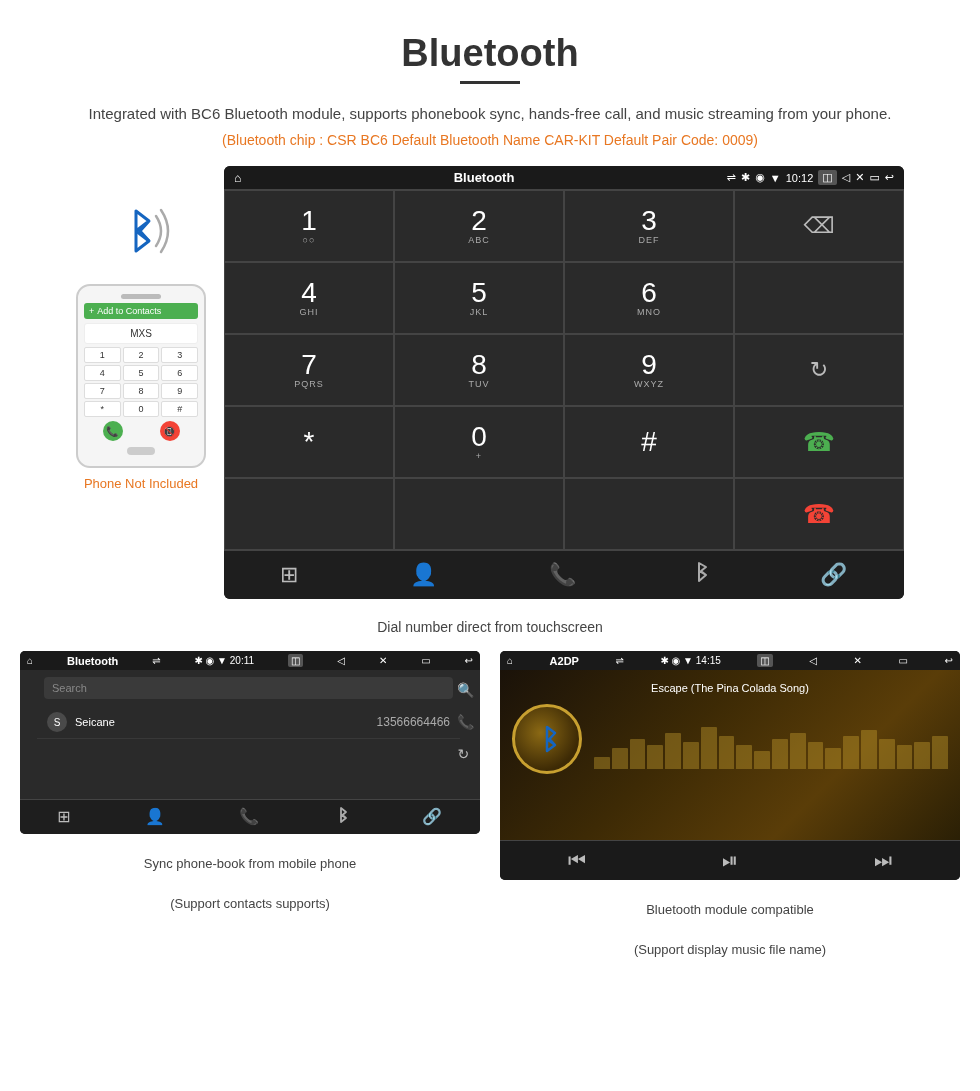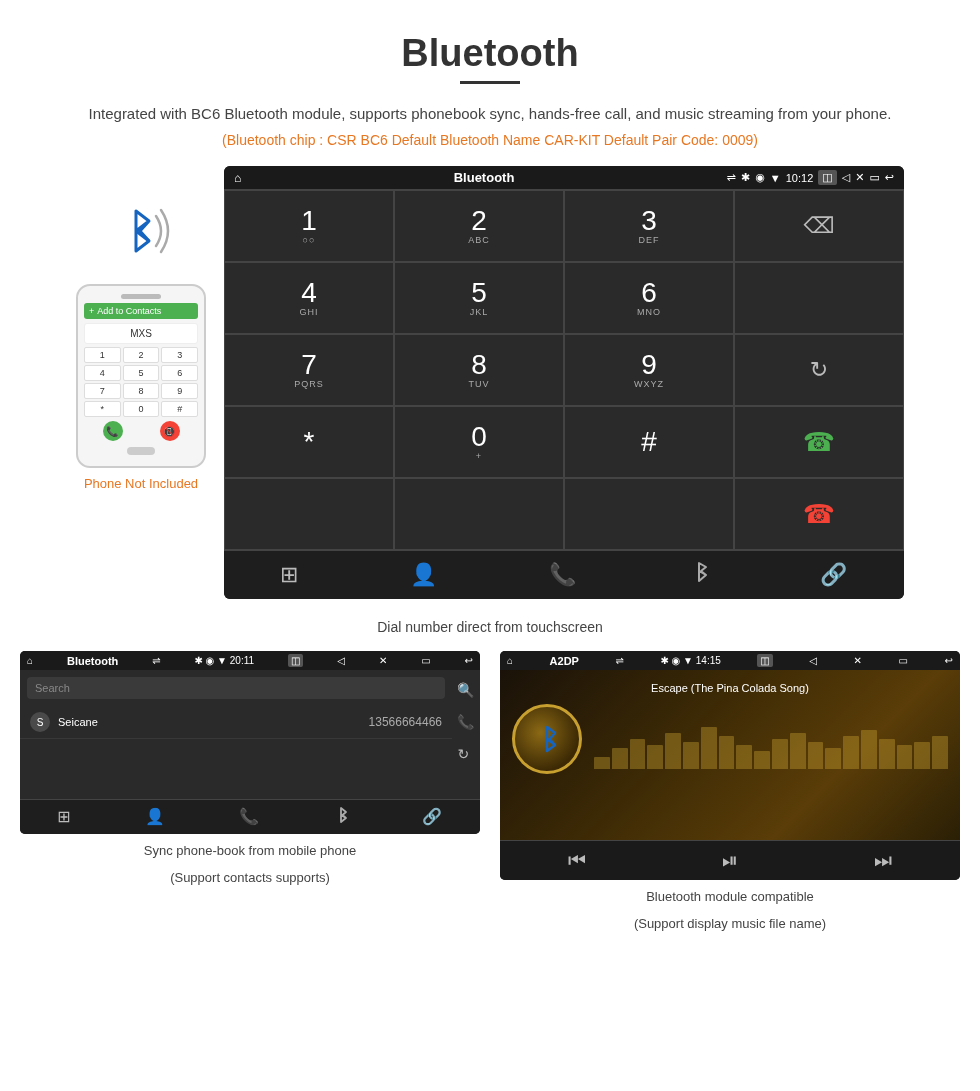--- a/index.html
+++ b/index.html
@@ -219,21 +219,21 @@
       padding: 3px 7px;
       display: flex;
       justify-content: space-between;
       align-items: center;
     }
     .mini-title { font-weight: bold; font-size: 11px; }
     .screen-caption {
       text-align: center;
       font-size: 13px;
       color: #444;
-      margin-top: 7px;
+      margin-top: 20px;
       line-height: 1.5;
     }
 
     
     .contacts-search {
       background: #3a3a3a;
       margin: 7px;
       border-radius: 4px;
       padding: 5px 8px;
       color: #888;
@@ -490,21 +490,21 @@
         <span>⌂</span>
         <span class="mini-title">Bluetooth</span>
         <span>⇌</span>
         <span>✱ ◉ ▼ 20:11</span>
         <span style="background:#555;padding:1px 3px;border-radius:2px;font-size:10px;">◫</span>
         <span style="font-size:10px;">◁</span>
         <span style="font-size:10px;">✕</span>
         <span style="font-size:10px;">▭</span>
         <span style="font-size:10px;">↩</span>
       </div>
-      <div style="position:relative; padding-right: 28px;">
+      <div style="position:relative; padding-right: 20px; margin-left: 17px;">
         <div class="contacts-search">Search</div>
         <div class="contact-row">
           <div class="contact-initial">S</div>
           <span class="contact-name">Seicane</span>
           <span class="contact-number">13566664466</span>
         </div>
         <div style="position:absolute;right:5px;top:5px;display:flex;flex-direction:column;gap:16px;">
           <span class="contacts-icon">🔍</span>
           <span class="contacts-icon">📞</span>
           <span class="contacts-icon">↻</span>

